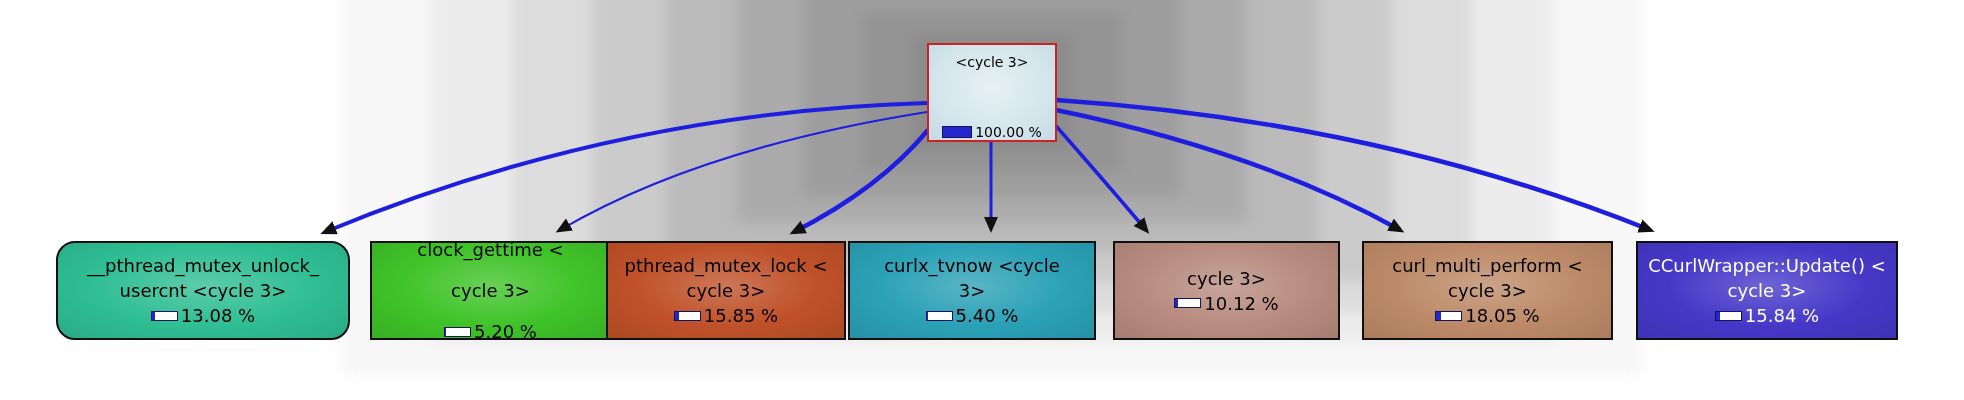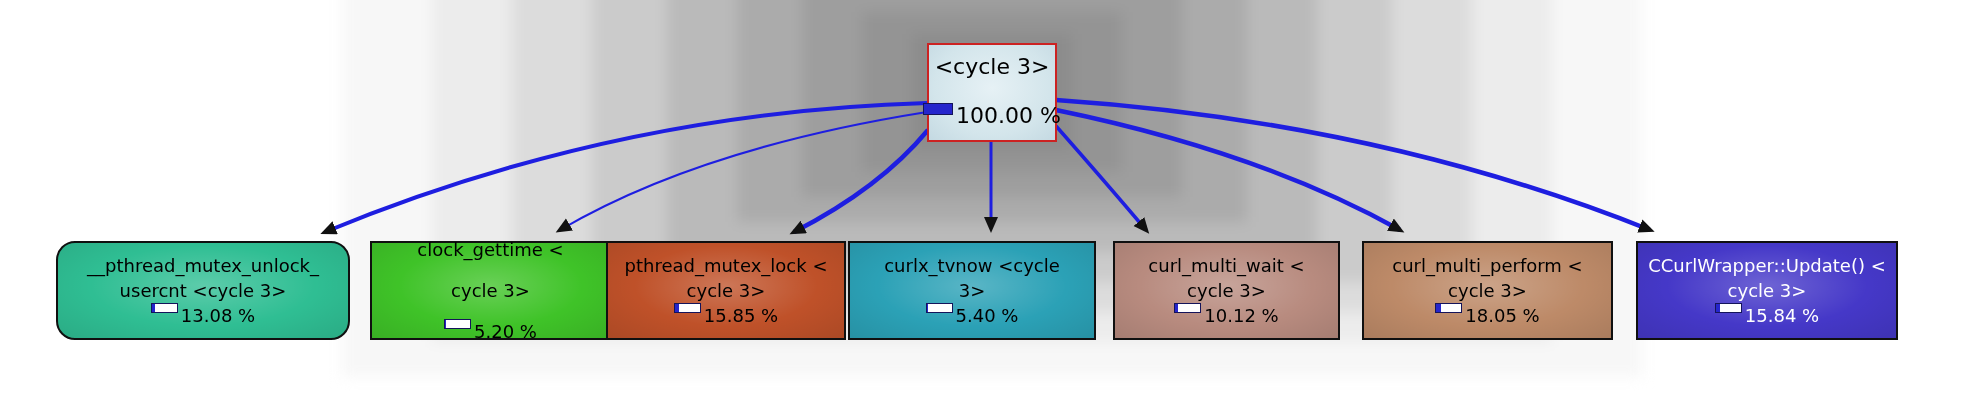--- a/index.html
+++ b/index.html
@@ -38,25 +38,25 @@
     text-align: center;
   }
   .root-node {
     position: absolute;
     left: 927px; top: 43px; width: 130px; height: 99px;
     border: 2px solid #cc2222;
     box-sizing: border-box;
     z-index: 2;
     display: flex; flex-direction: column;
     align-items: center; justify-content: space-between;
-    padding: 9px 0 12px 0;
-    font-size: 22px; color: #000;
+    padding: 9px 0 0 0;
+    font-size: 14px; color: #000;
     background: radial-gradient(ellipse at 50% 45%, #e6f1f5 0%, #d3e5eb 65%, #c4d9e2 100%);
   }
-  .pct-row { display: flex; align-items: flex-start; justify-content: center; }
+  .pct-row { display: flex; align-items: center; justify-content: center; }
   .pct-bar {
     display: inline-block;
     width: 27px; height: 10px;
     border: 1px solid #14145a;
     background: #ffffff;
     margin-right: 3px;
     box-sizing: border-box;
     overflow: hidden;
   }
   .root-node .pct-bar { width: 30px; height: 12px; }
@@ -142,21 +142,20 @@
   <div class="nline">3&gt;</div>
   <div class="pct-row">
     <span class="pct-bar">
         <span class="bar-fill" style="width: 5.4%; background: rgb(37, 37, 204);"></span>
       </span>
     <span class="pct-text">5.40 %</span>
   </div>
 </div>
 
 <div class="node" style="left: 1113px; width: 227px; background: radial-gradient(at 50% 45%, rgba(255, 255, 255, 0.22) 0%, rgba(255, 255, 255, 0) 55%, rgba(0, 0, 0, 0.1) 100%), rgb(184, 139, 127); color: rgb(0, 0, 0);">
-  <div class="nline">curl_multi_wait &lt;</div>
   <div class="nline">cycle 3&gt;</div>
   <div class="pct-row">
     <span class="pct-bar">
         <span class="bar-fill" style="width: 10.12%; background: rgb(37, 37, 204);"></span>
       </span>
     <span class="pct-text">10.12 %</span>
   </div>
 </div>
 
 <div class="node" style="left: 1362px; width: 251px; background: radial-gradient(at 50% 45%, rgba(255, 255, 255, 0.22) 0%, rgba(255, 255, 255, 0) 55%, rgba(0, 0, 0, 0.1) 100%), rgb(189, 138, 104); color: rgb(0, 0, 0);">

